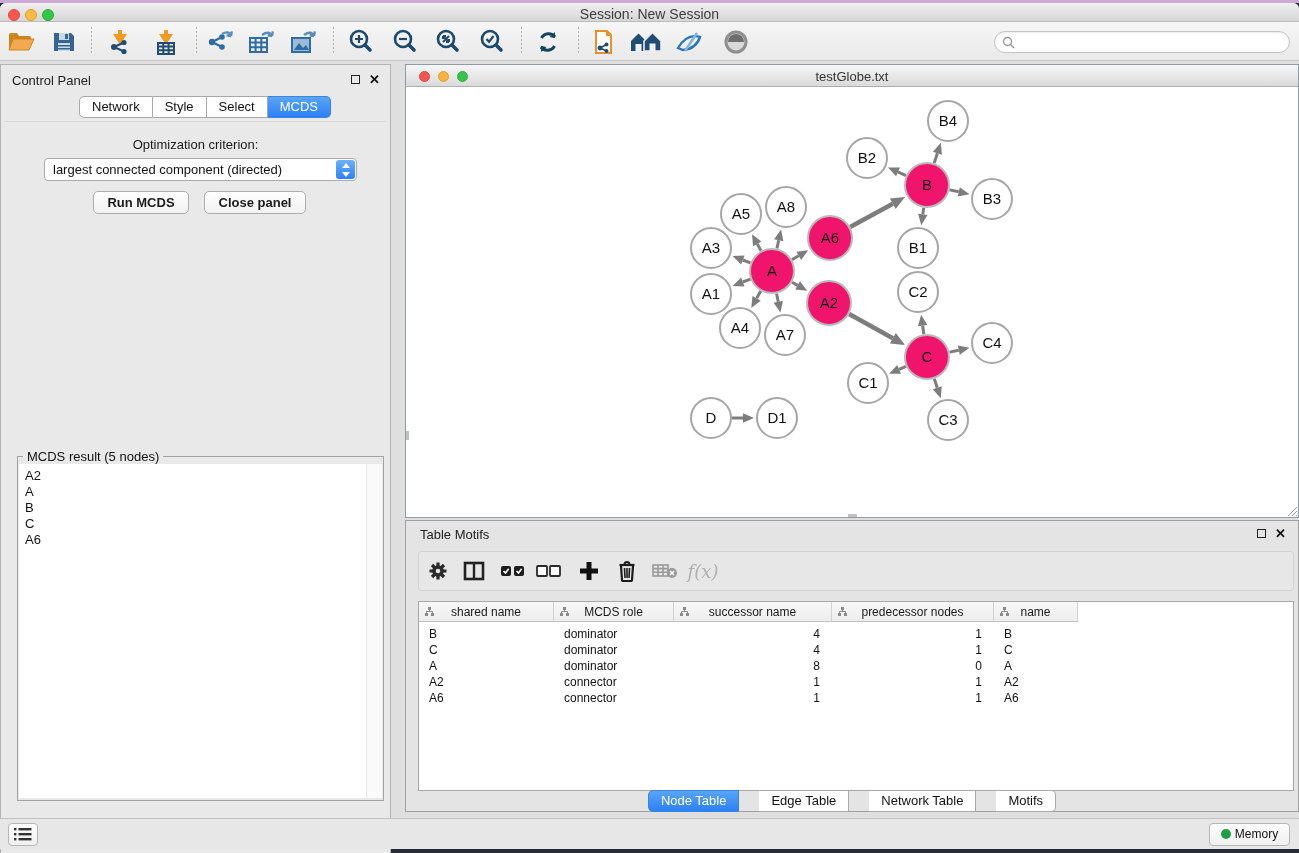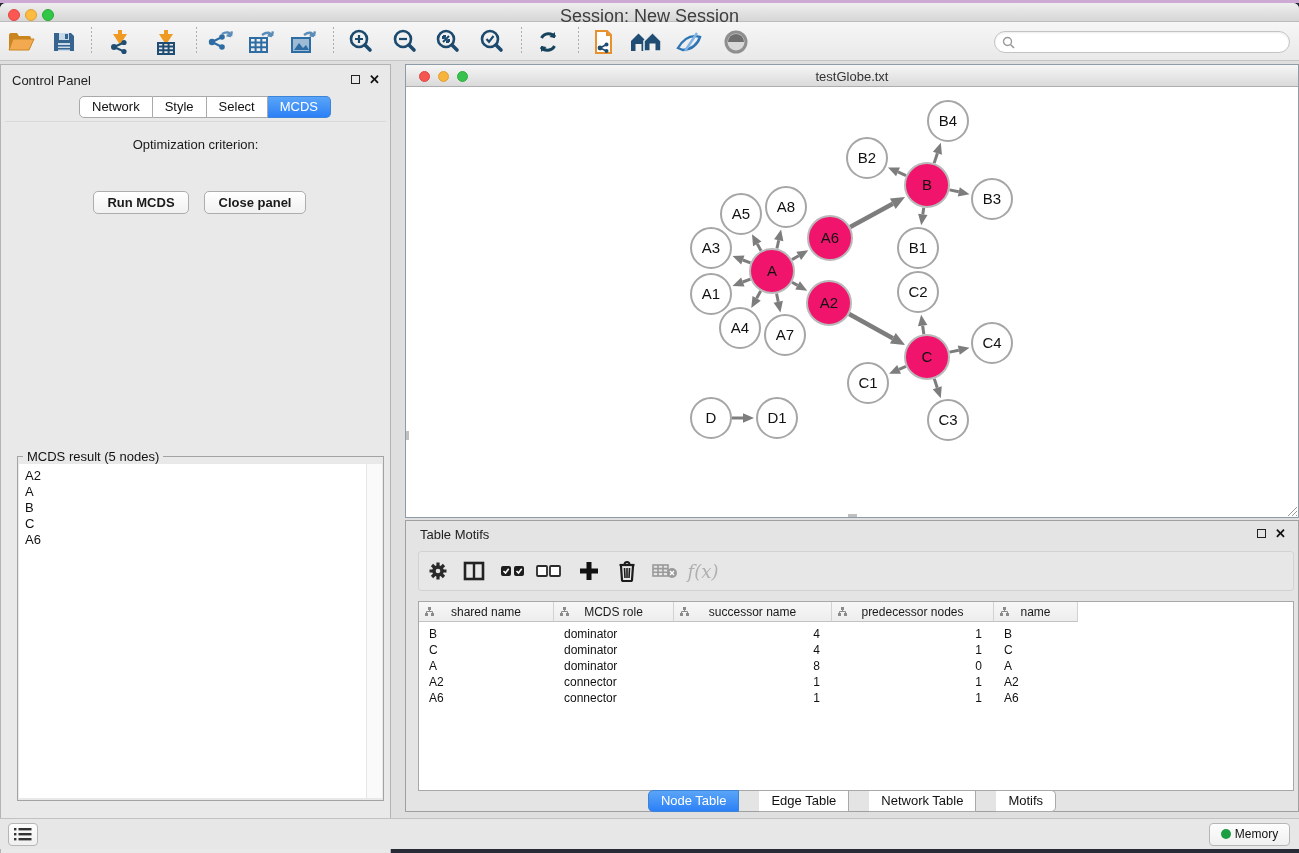--- a/index.html
+++ b/index.html
@@ -7,21 +7,21 @@
   font-family:"Liberation Sans",sans-serif; background:#262b35; }
 .desktop-top { position:absolute; top:0; left:0; width:1299px; height:3px; background:#cdaad4; }
 .app-bg { position:absolute; top:3px; left:0; width:1299px; height:846px; background:#dfdfdf; border-radius:6px 6px 0 0; }
 
 .titlebar { position:absolute; top:3px; left:0; width:1299px; height:19px;
   background:linear-gradient(#efefef,#d6d6d6); border-bottom:1px solid #bcbcbc; border-radius:6px 6px 0 0; }
 .tl { position:absolute; top:6px; width:12px; height:12px; border-radius:50%; }
 .tl.red { left:8px; background:#fc5753; border:1px solid #df4744; }
 .tl.yellow { left:25px; background:#fdbc40; border:1px solid #de9f34; }
 .tl.green { left:42px; background:#33c748; border:1px solid #27aa35; }
-.win-title { position:absolute; top:3px; left:0; width:100%; text-align:center; font-size:18px; color:#3d3d3d;text-decoration:underline; }
+.win-title { position:absolute; top:3px; left:0; width:100%; text-align:center; font-size:14px; color:#3d3d3d; }
 
 .main-toolbar { position:absolute; top:22px; left:0; width:1299px; height:39px;
   background:linear-gradient(#f6f6f6,#e9e9e9); border-bottom:1px solid #c5c5c5; }
 .tb-sep { position:absolute; top:5px; width:1px; height:28px;
   background-image:linear-gradient(#adadad 2px, transparent 2px); background-size:1px 4px; }
 .tbi { position:absolute; top:0; height:39px; width:40px; display:flex; align-items:center; justify-content:center; }
 .search-wrap { position:absolute; top:9px; left:994px; width:296px; height:22px; background:#fff;
   border:1px solid #c3c3c3; border-radius:12px; box-shadow:inset 0 1px 2px rgba(0,0,0,.08); }
 .search-wrap svg { position:absolute; left:7px; top:4px; }
 
@@ -247,20 +247,29 @@
     <span class="close-ico">✕</span>
   </div>
   <div class="tabset" style="left:78px; top:31px;" id="cp-tabs">
       <div class="tab">Network</div>
       <div class="tab">Style</div>
       <div class="tab">Select</div>
       <div class="tab sel">MCDS</div>
     </div>
   <div class="cp-rule"></div>
   <div class="opt-label">Optimization criterion:</div>
+  <div class="dropdown">
+    <span>largest connected component (directed)</span>
+    <span class="dd-step">
+      <svg width="12" height="16" viewBox="0 0 12 16">
+        <path d="M6 1 L10 6 L2 6 Z" fill="#fff"></path>
+        <path d="M6 15 L10 10 L2 10 Z" fill="#fff"></path>
+      </svg>
+    </span>
+  </div>
   <div class="btn" style="left:92px; top:126px; width:96px;">Run MCDS</div>
   <div class="btn" style="left:203px; top:126px; width:102px;">Close panel</div>
   <div class="groupbox">
     <span class="gb-title">MCDS result (5 nodes)</span>
     <div class="gb-white">
       <div class="gb-scroll"></div>
       <ul class="mcds-list" id="mcds-list">
           <li>A2</li>
           <li>A</li>
           <li>B</li>

